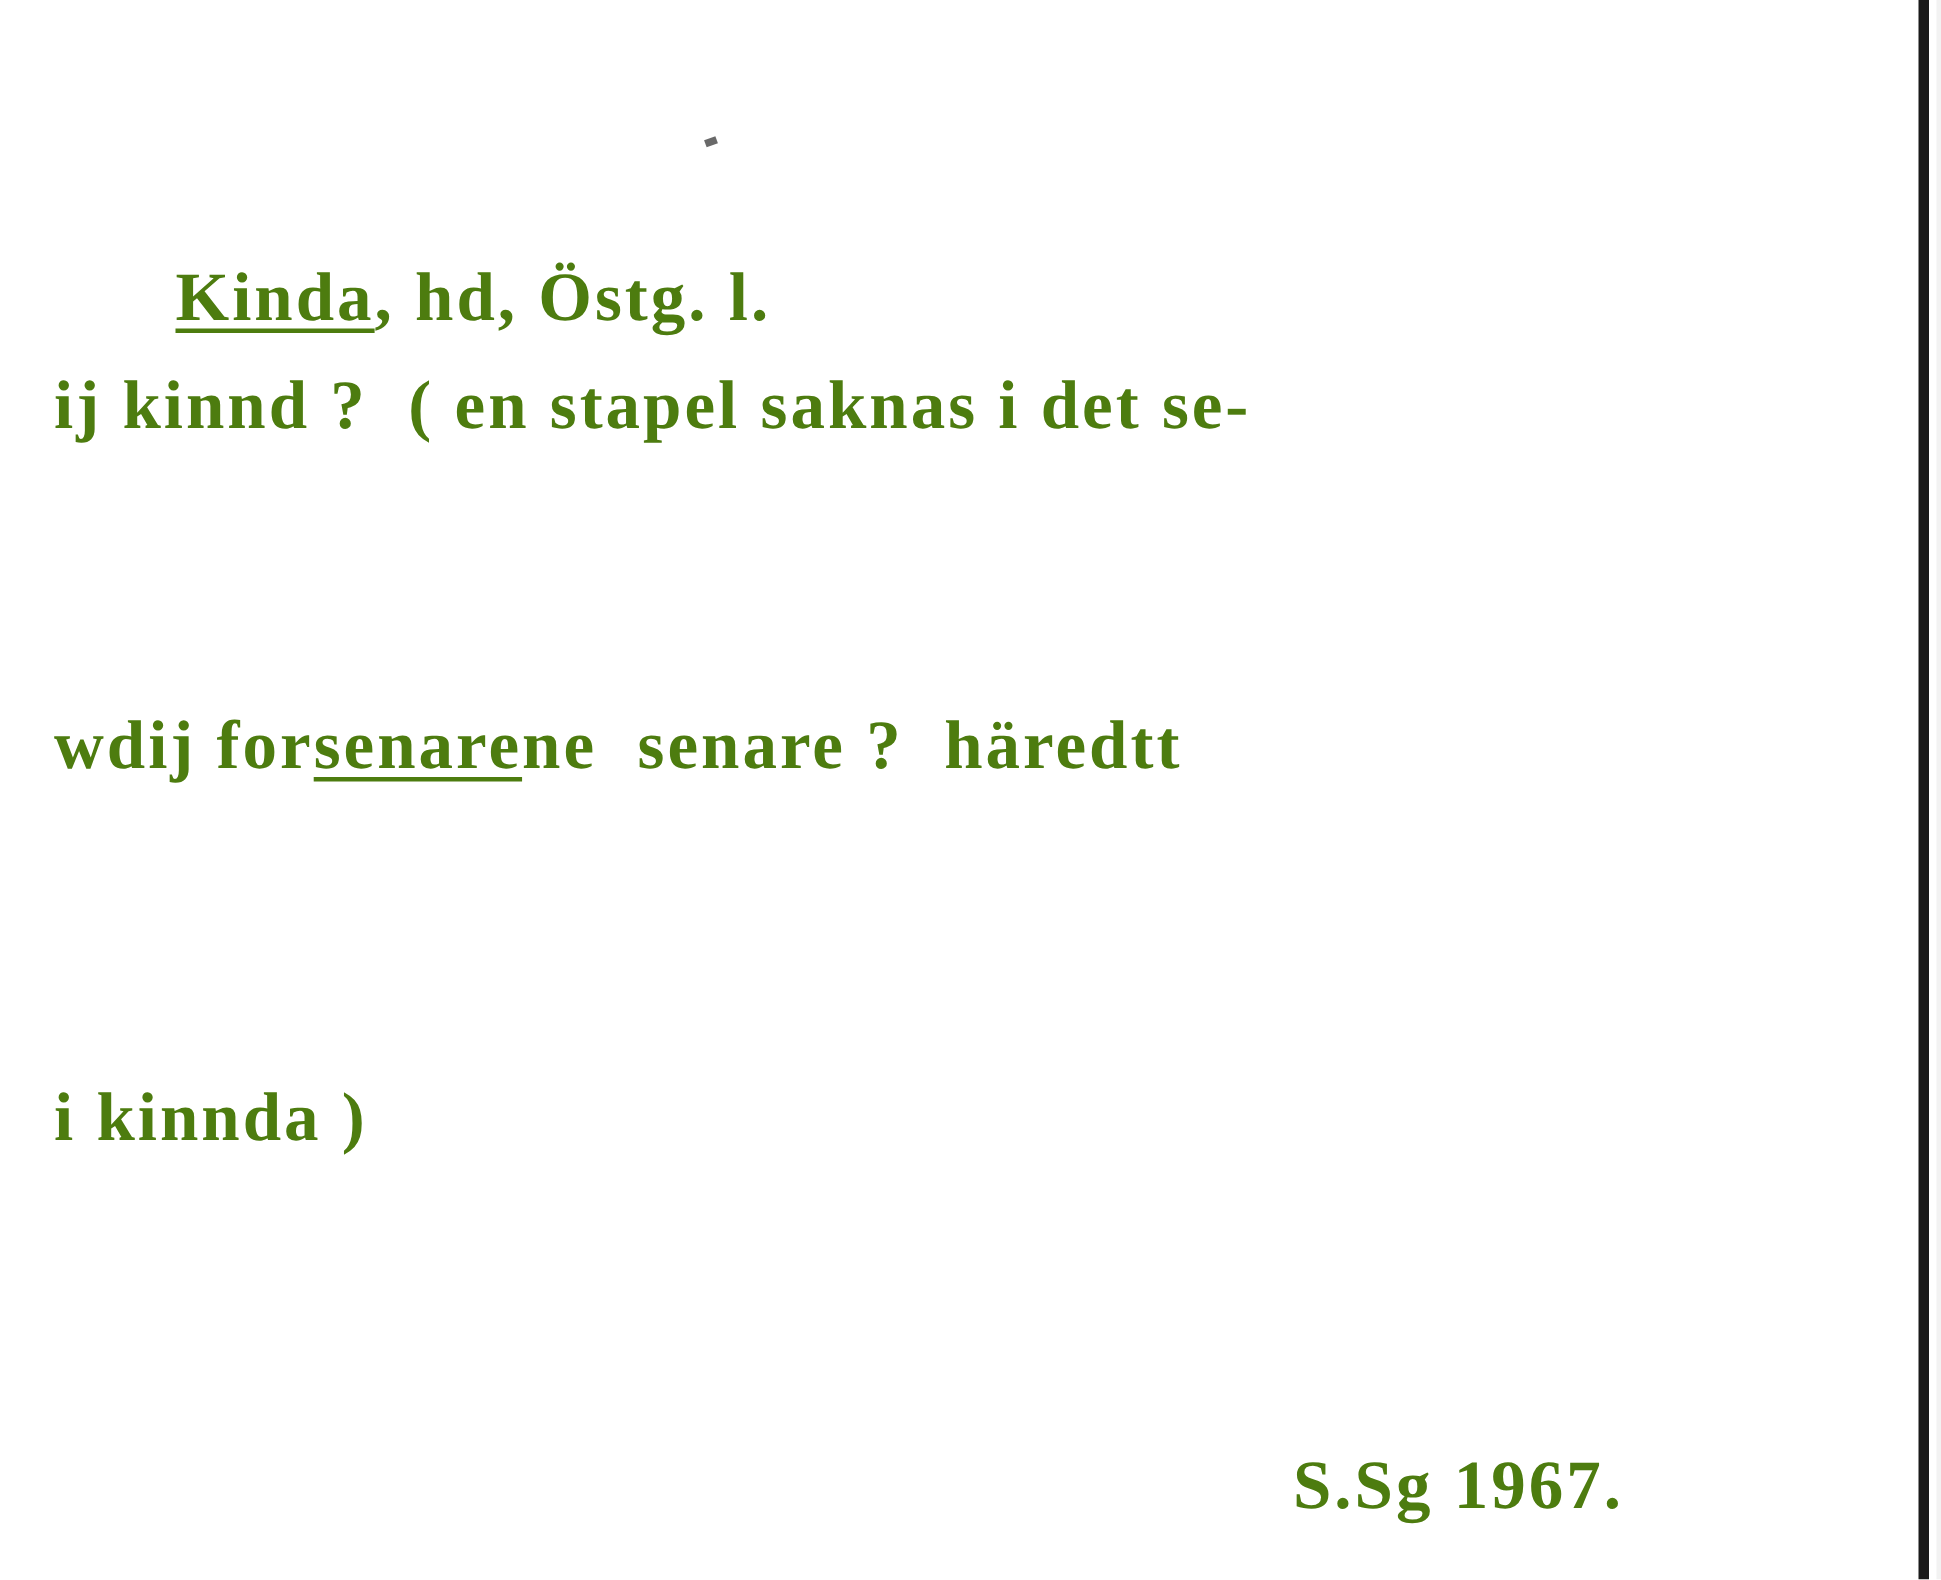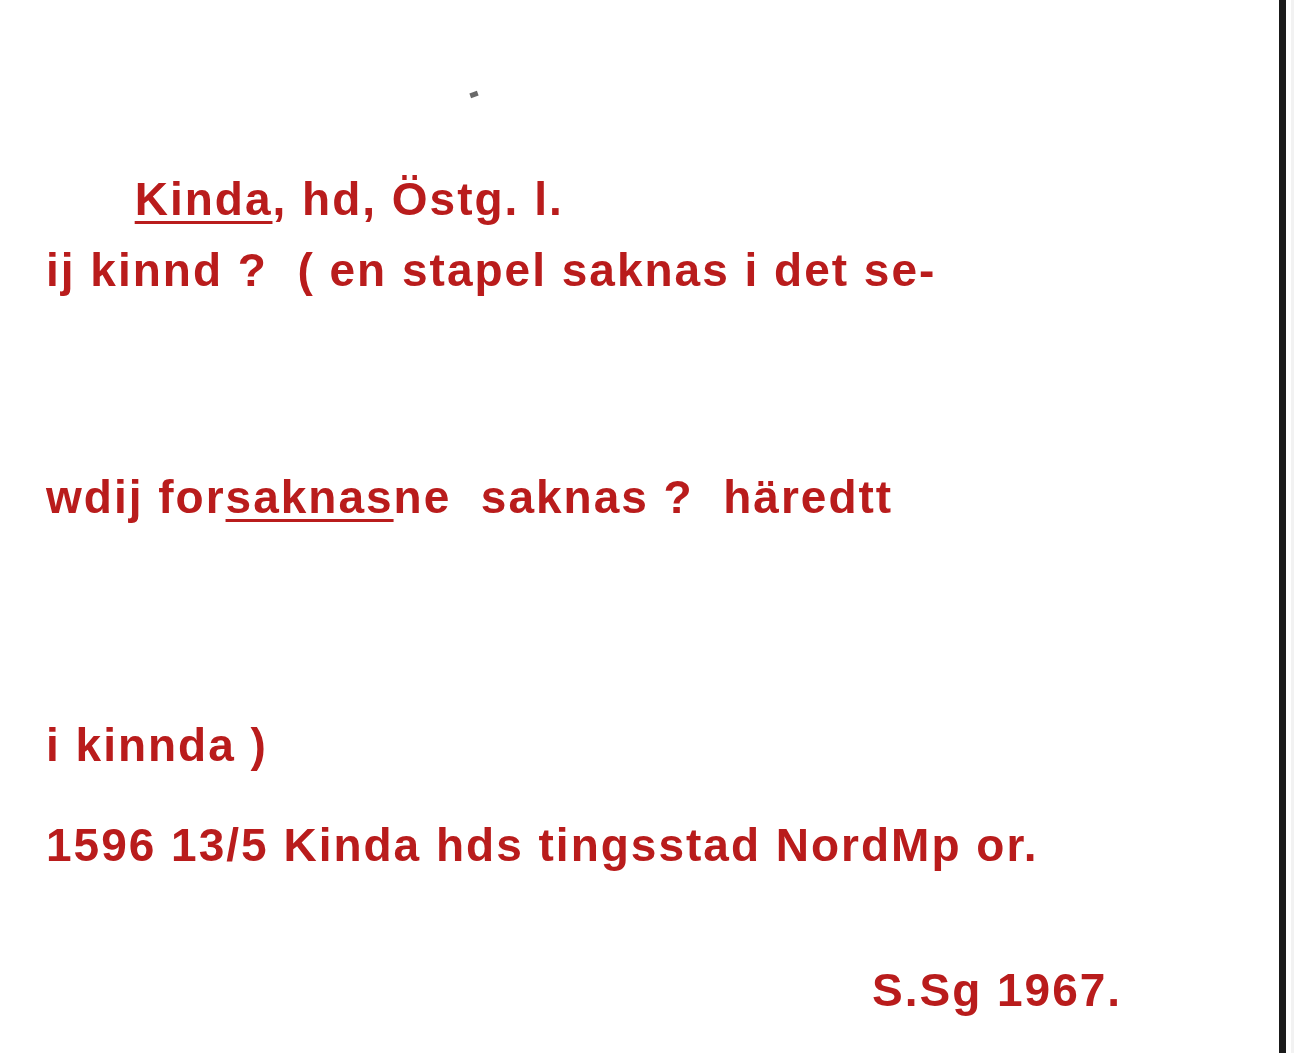--- a/index.html
+++ b/index.html
@@ -42,27 +42,26 @@
   .sheet {
     position: absolute;
     left: 0;
     top: 0;
     width: 1270px;
     height: 1053px;
   }
 
   .typed {
     position: absolute;
-    color: #b91c1c;
-    font-family: Liberation Sans, sans-serif;
+    color: #4d7c0f;
+    font-family: Liberation Serif, serif;
     font-size: 46px;
     letter-spacing: 2.0px;
     white-space: pre;
     font-weight: 700;
-    margin-left: 10px;
     -webkit-font-smoothing: none;
   }
 
   .ln-head   { left: 36px; top: 118px; }
   .ln-2      { left: 36px; top: 243px; text-align: center; }
   .ln-3      { left: 36px; top: 368px; }
   .ln-4      { left: 36px; top: 470px; }
   .ln-5      { left: 36px; top: 595px; }
   .ln-6      { left: 36px; top: 718px; }
   .ln-7      { left: 36px; top: 818px; }
@@ -95,26 +94,25 @@
 
     <div class="speck"></div>
 
     <div class="typed ln-head">
       <span class="ul">Kinda</span><span>, hd, Östg. l.</span>
     </div>
 
     <div class="typed ln-2">ij kinnd ?  ( en stapel saknas i det se-</div>
 
 
-    <div class="typed ln-4"><span>wdij for</span><span class="ul">saknas</span><span>ne  saknas ?  häredtt</span></div>
+    <div class="typed ln-4"><span>wdij for</span><span class="ul">senare</span><span>ne  senare ?  häredtt</span></div>
 
 
     <div class="typed ln-6">i kinnda )</div>
 
-    <div class="typed ln-7">1596 13/5 Kinda hds tingsstad NordMp or.</div>
 
     <div class="typed ln-sign">S.Sg 1967.</div>
 
   </div>
 
   <div class="right-rule"></div>
   <div class="right-rule-2"></div>
 
 </div>
 

